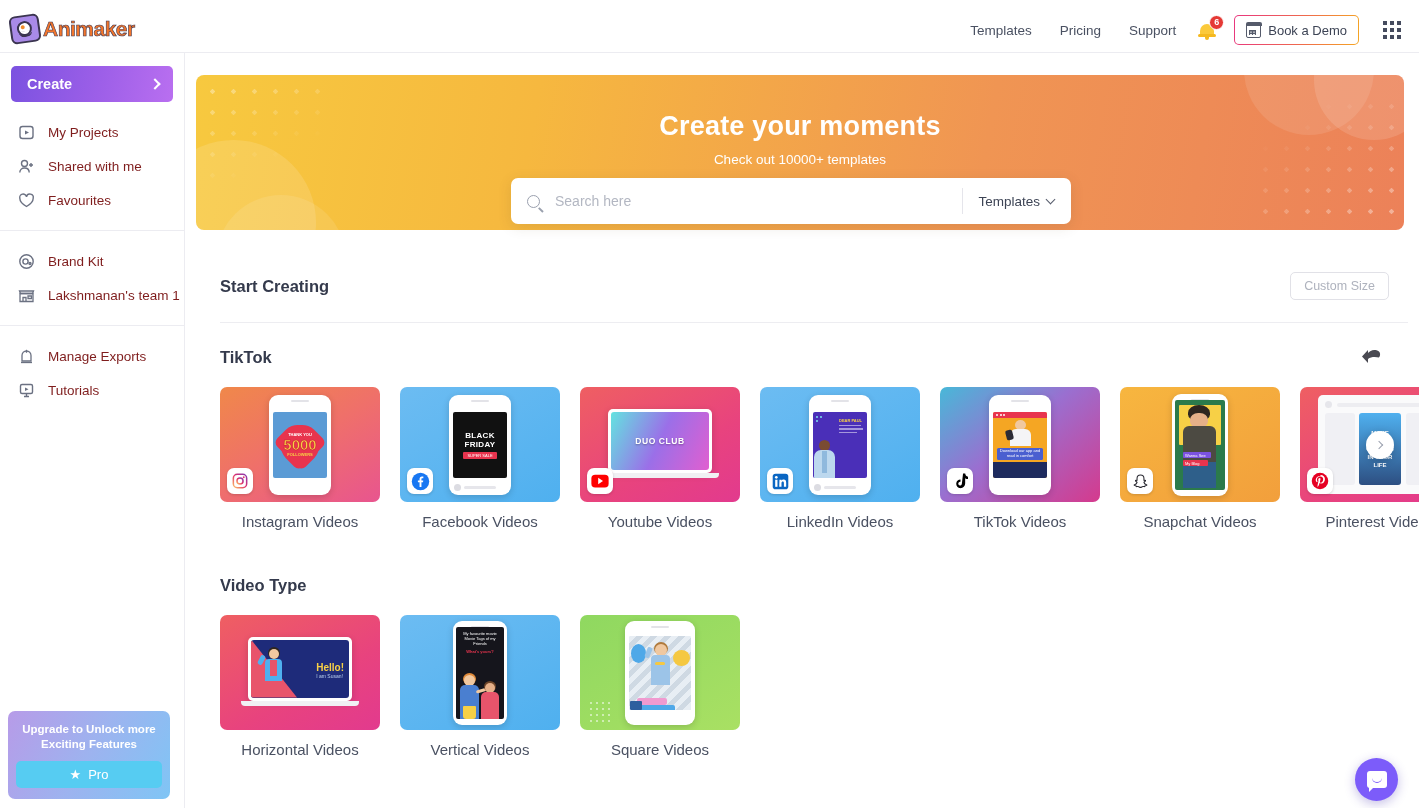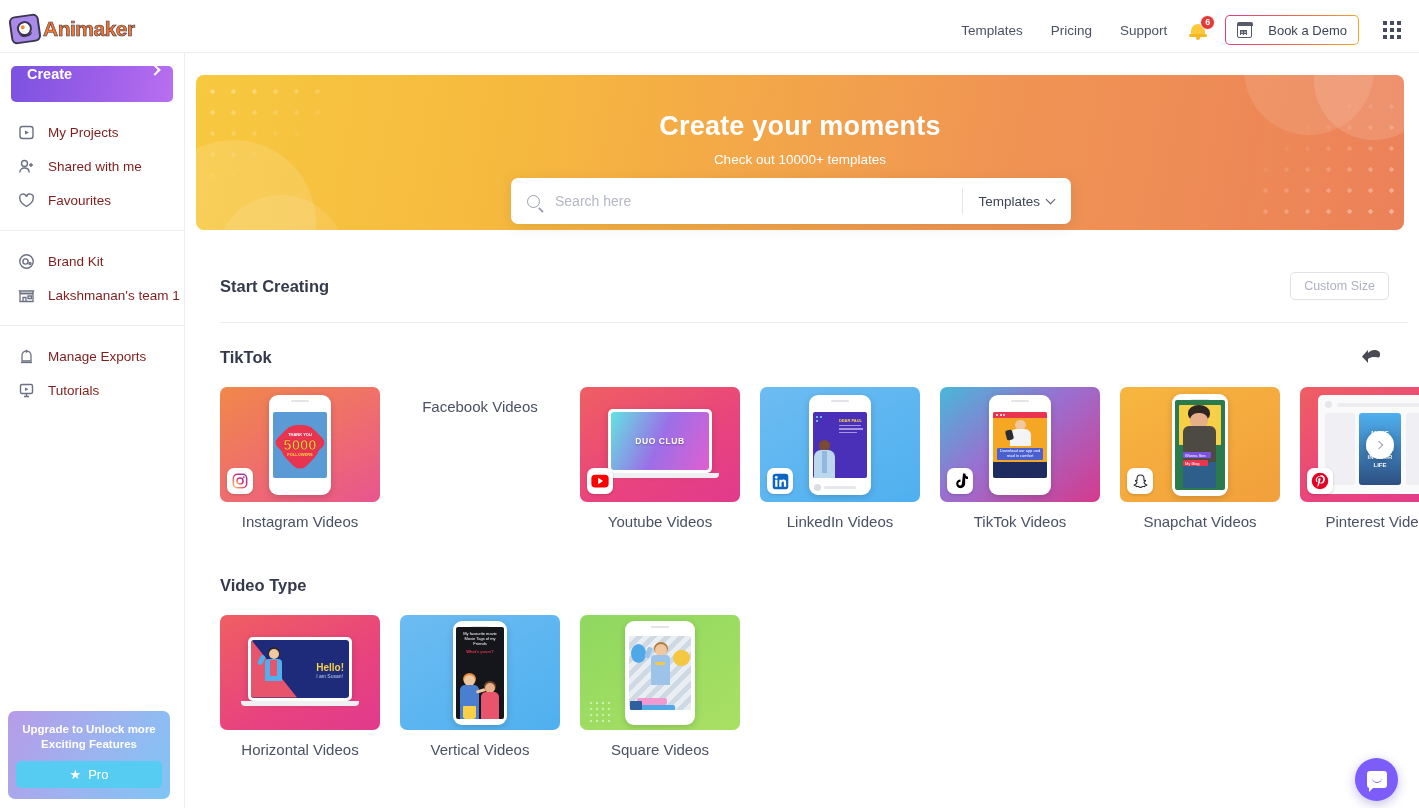--- a/index.html
+++ b/index.html
@@ -52,21 +52,21 @@
   }
   .bell-base { position:absolute; left:0px; top:13px; width:18px; height:3px; background:#f5b91f; border-radius:2px; }
   .bell-clap { position:absolute; left:7px; top:16px; width:4px; height:3px; background:#f5b91f; border-radius:0 0 3px 3px; }
   .badge {
     position: absolute; top: -6px; right: 4px; min-width: 15px; height: 15px;
     background: #e53935; color: #fff; font-size: 9px; font-weight: bold;
     border-radius: 50%; display: flex; align-items: center; justify-content: center;
     border: 1.5px solid #fff;
   }
   .demo-btn {
-    display: flex; align-items: center; gap: 16px; height: 30px; padding: 9px 11px;
+    display: flex; align-items: center; gap: 7px; height: 30px; padding: 9px 11px;
     border-radius: 5px; background: #fff; cursor: pointer; margin-left: 6px;
     position: relative; font-size: 13px; color: #3d4455;
     border: 1.6px solid transparent;
     background-image: linear-gradient(#fff,#fff), linear-gradient(100deg,#e8367f 0%, #ef6a4d 55%, #f5a623 100%);
     background-origin: border-box; background-clip: padding-box, border-box;
   }
   .cal-icon { width: 15px; height: 15px; border: 1.6px solid #555b6b; border-radius: 2px; position: relative; }
   .cal-icon:before {
     content:""; position:absolute; left:-1.6px; top:-1.6px; right:-1.6px; height:4px;
     background:#555b6b; border-radius: 2px 2px 0 0;
@@ -84,21 +84,21 @@
 
   
   .sidebar {
     position: absolute; top: 46px; left: 0; width: 185px; height: 762px;
     background: #fff; border-right: 1px solid #ececf1; z-index: 30;
   }
   .create-btn {
     margin: 13px 11px 0 11px; height: 36px; border-radius: 5px;
     background: linear-gradient(100deg,#7b52e0 0%, #9d5fe8 55%, #b96ff0 100%);
     color: #fff; font-size: 14.5px; font-weight: bold;
-    display: flex; justify-content: space-between;
+    display: flex; align-items: center; justify-content: space-between;
     padding: 0 14px 0 16px; cursor: pointer;
   }
   .chev-r {
     width: 8px; height: 8px; border-top: 2.4px solid #fff; border-right: 2.4px solid #fff;
     transform: rotate(45deg); display:block;
   }
   .nav-sep { height: 1px; background: #ececf1; margin: 13px 0; }
   .nav-group { padding-top: 13px; }
   .side-item {
     display: flex; align-items: center; gap: 13px; height: 34px;
@@ -463,20 +463,37 @@
               <rect x="2" y="2" width="20" height="20" rx="6" stroke="url(#igg)" stroke-width="2.3"></rect>
               <circle cx="12" cy="12" r="4.6" stroke="url(#igg)" stroke-width="2.3"></circle>
               <circle cx="17.6" cy="6.4" r="1.4" fill="#e1306c"></circle>
             </svg>
           </div>
         </div>
         <div class="card-label">Instagram Videos</div>
       </div>
 
       <div class="card">
+        <div class="thumb" style="background:linear-gradient(150deg,#6cbcf2 0%,#4fb0ef 100%);">
+          <div class="phone">
+            <div class="pscreen" style="background:#111; width:54px;height:66px;flex-direction:column;">
+              <div style="color:#fff;font-size:8px;font-weight:bold;line-height:9px;text-align:center;letter-spacing:.3px;">BLACK</div>
+              <div style="color:#fff;font-size:8px;font-weight:bold;line-height:9px;text-align:center;letter-spacing:.3px;">FRIDAY</div>
+              <div class="tiny" style="background:#e8344e;color:#fff;padding:1px 4px;border-radius:1px;margin-top:3px;">SUPER SALE</div>
+            </div>
+            <div style="position:absolute;bottom:4px;left:5px;width:7px;height:7px;border-radius:50%;background:#dcdce2;"></div>
+            <div style="position:absolute;bottom:6px;left:15px;width:32px;height:3px;border-radius:2px;background:#e6e6eb;"></div>
+          </div>
+          <div class="sbadge">
+            <svg width="19" height="19" viewBox="0 0 24 24">
+              <circle cx="12" cy="12" r="11" fill="#1877f2"></circle>
+              <path d="M13.2 19v-6h2l.3-2.4h-2.3V9c0-.7.2-1.2 1.2-1.2h1.2V5.7c-.2 0-.9-.1-1.8-.1-1.8 0-3 1.1-3 3.1v1.9H8.7V13h2.1v6z" fill="#fff"></path>
+            </svg>
+          </div>
+        </div>
         <div class="card-label">Facebook Videos</div>
       </div>
 
       <div class="card">
         <div class="thumb" style="background:linear-gradient(150deg,#ef5f62 0%,#e8437e 60%,#e23a8e 100%);">
           <div class="laptop">
             <div class="lscreen">
               <div style="width:100%;height:100%;border-radius:3px;background:linear-gradient(115deg,#63e3e0 0%,#9b6fe8 50%,#e05fd0 100%);display:flex;align-items:center;justify-content:center;">
                 <span style="color:#fff;font-size:8.5px;font-weight:bold;letter-spacing:.6px;text-shadow:0 1px 2px rgba(0,0,0,.3);">DUO CLUB</span>
               </div>

